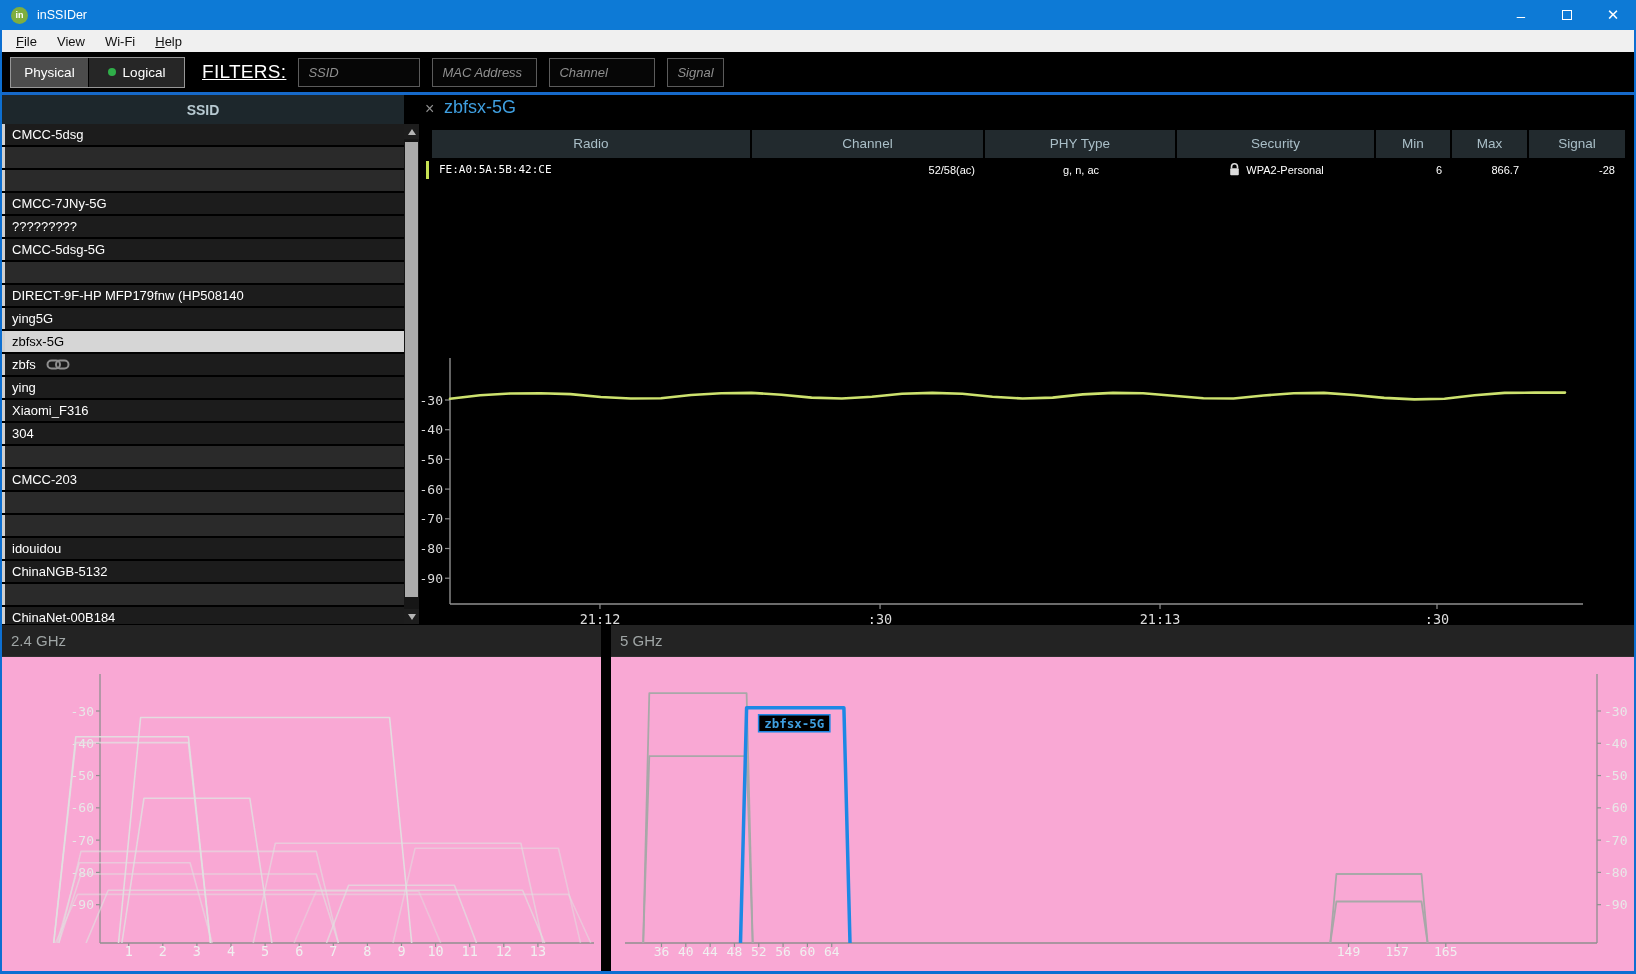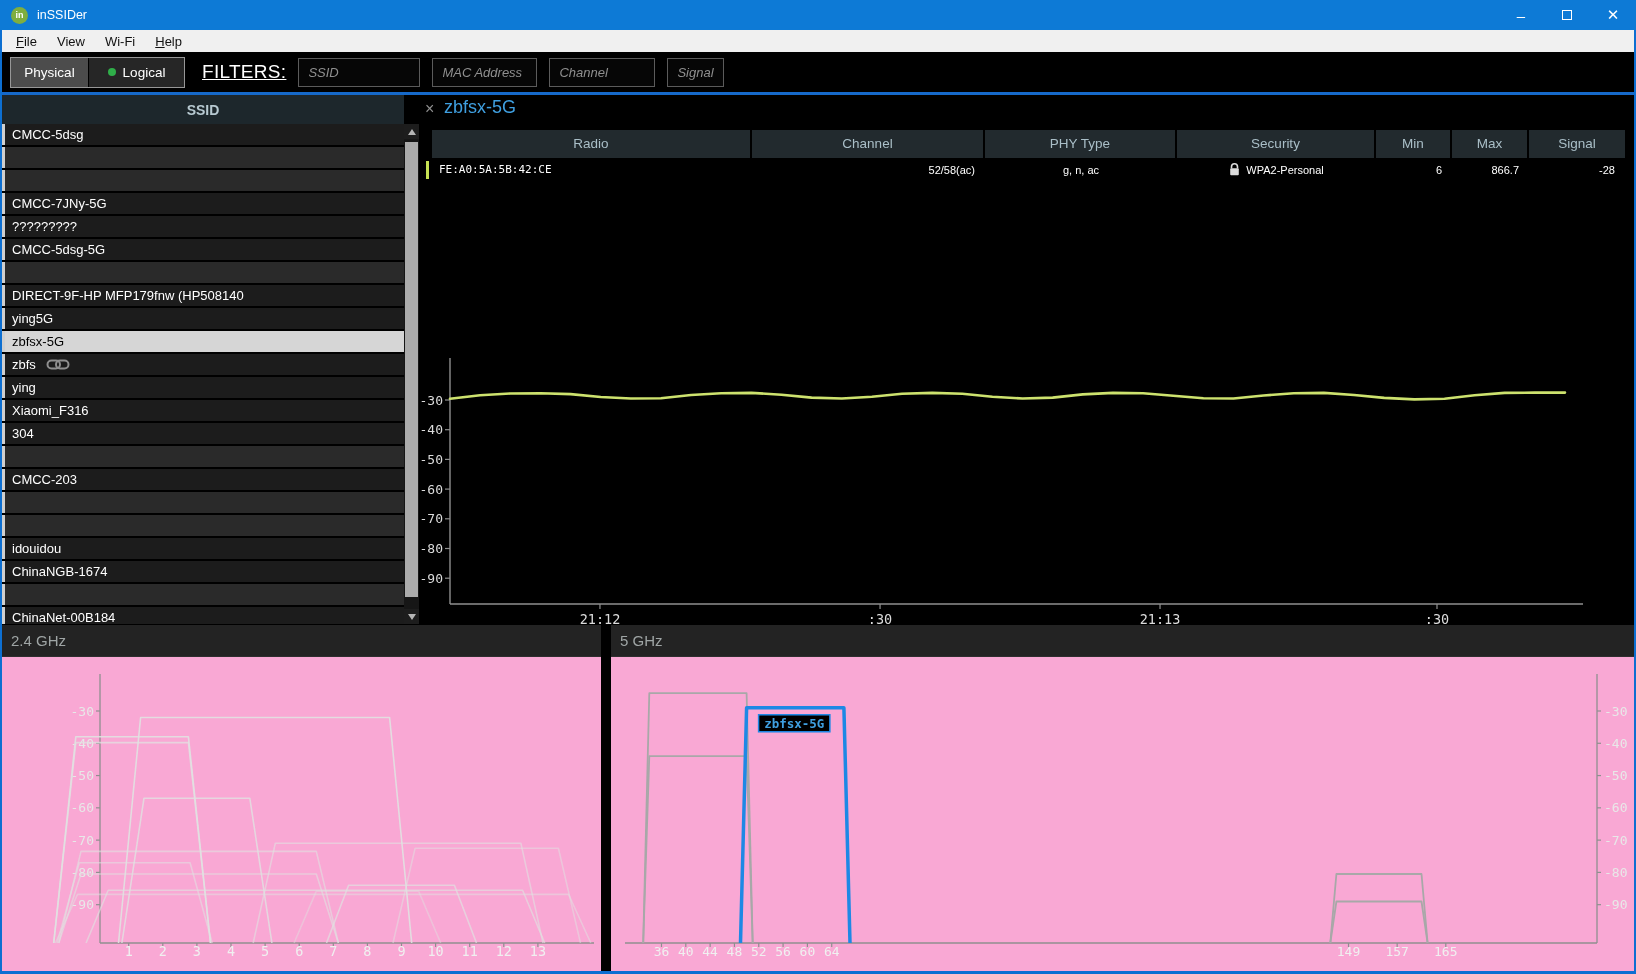--- a/index.html
+++ b/index.html
@@ -182,21 +182,21 @@
       <div class="ssid-row row-empty">
         <span></span>
       </div>
       <div class="ssid-row row-empty">
         <span></span>
       </div>
       <div class="ssid-row row-filled">
         <span>idouidou</span>
       </div>
       <div class="ssid-row row-filled">
-        <span>ChinaNGB-1674</span>
+        <span>ChinaNGB-5132</span>
       </div>
       <div class="ssid-row row-empty">
         <span></span>
       </div>
       <div class="ssid-row row-filled">
         <span>ChinaNet-00B184</span>
       </div>
     </div>
 </div>
 <div class="vscroll">

